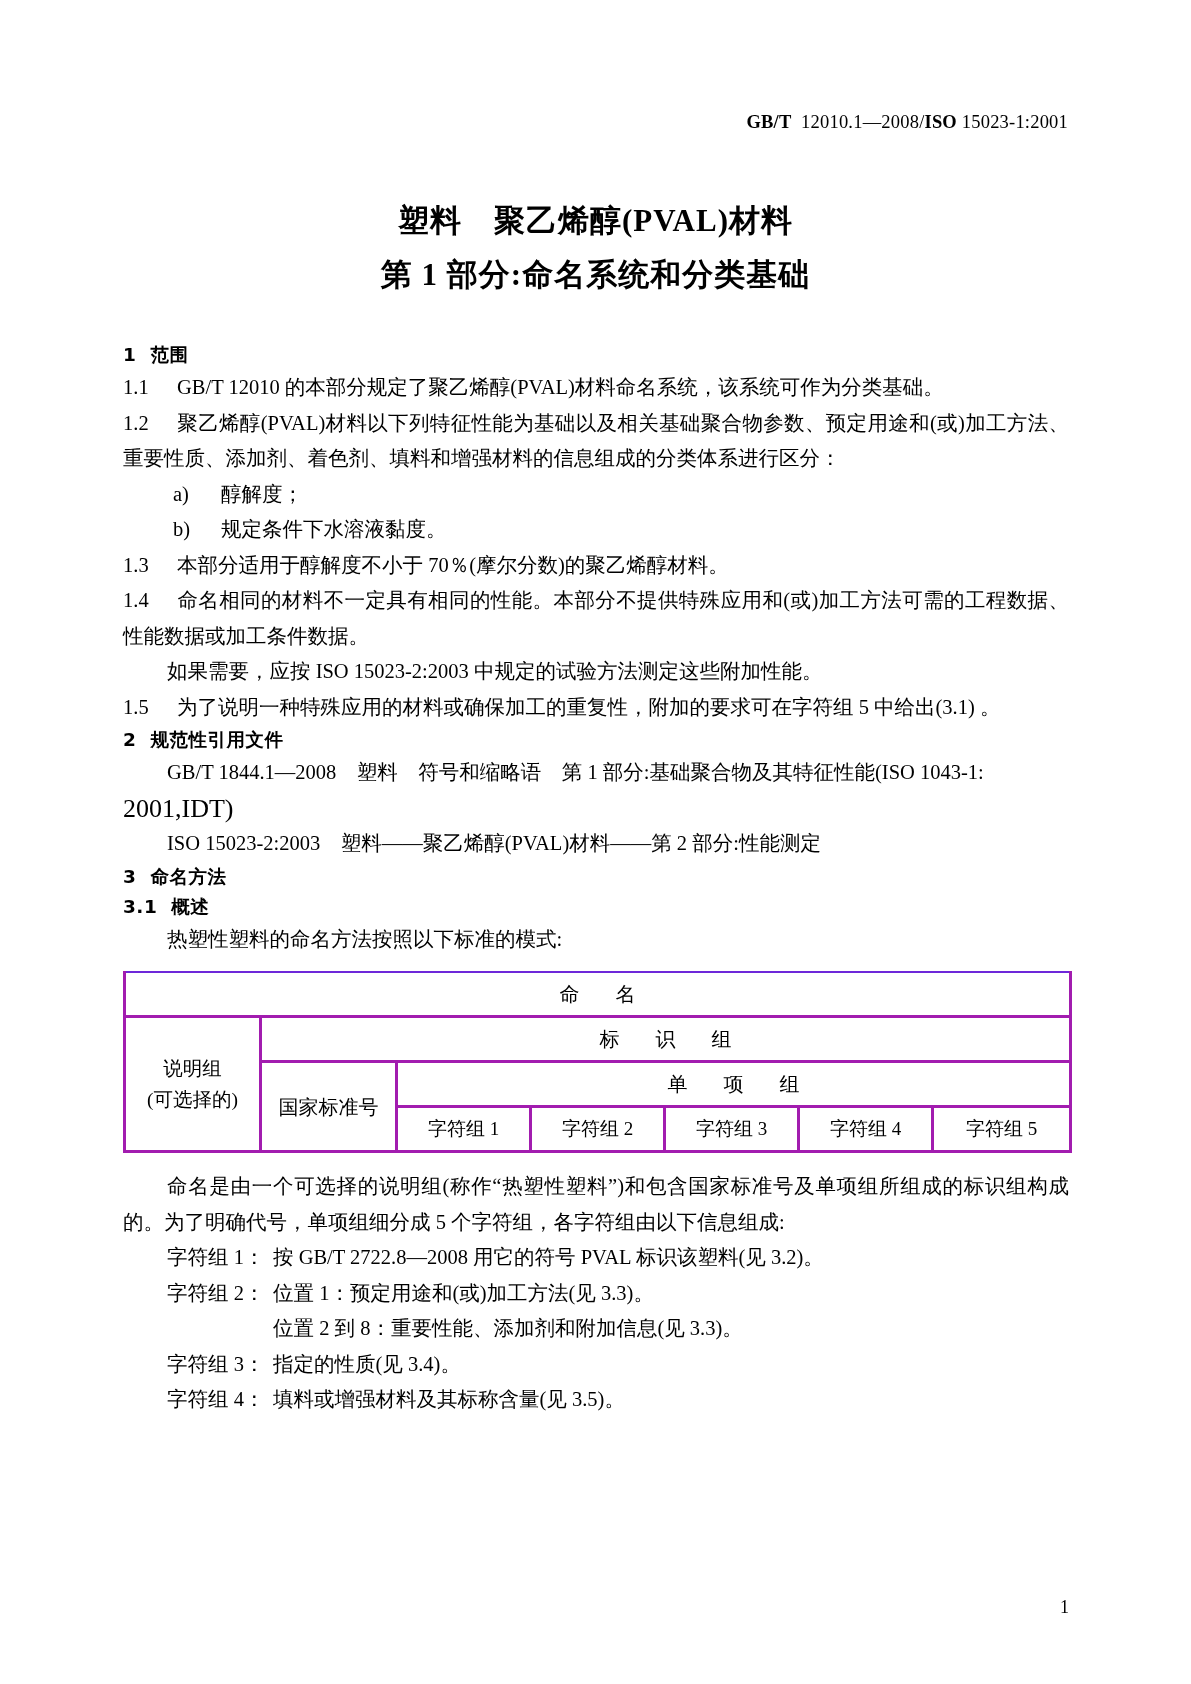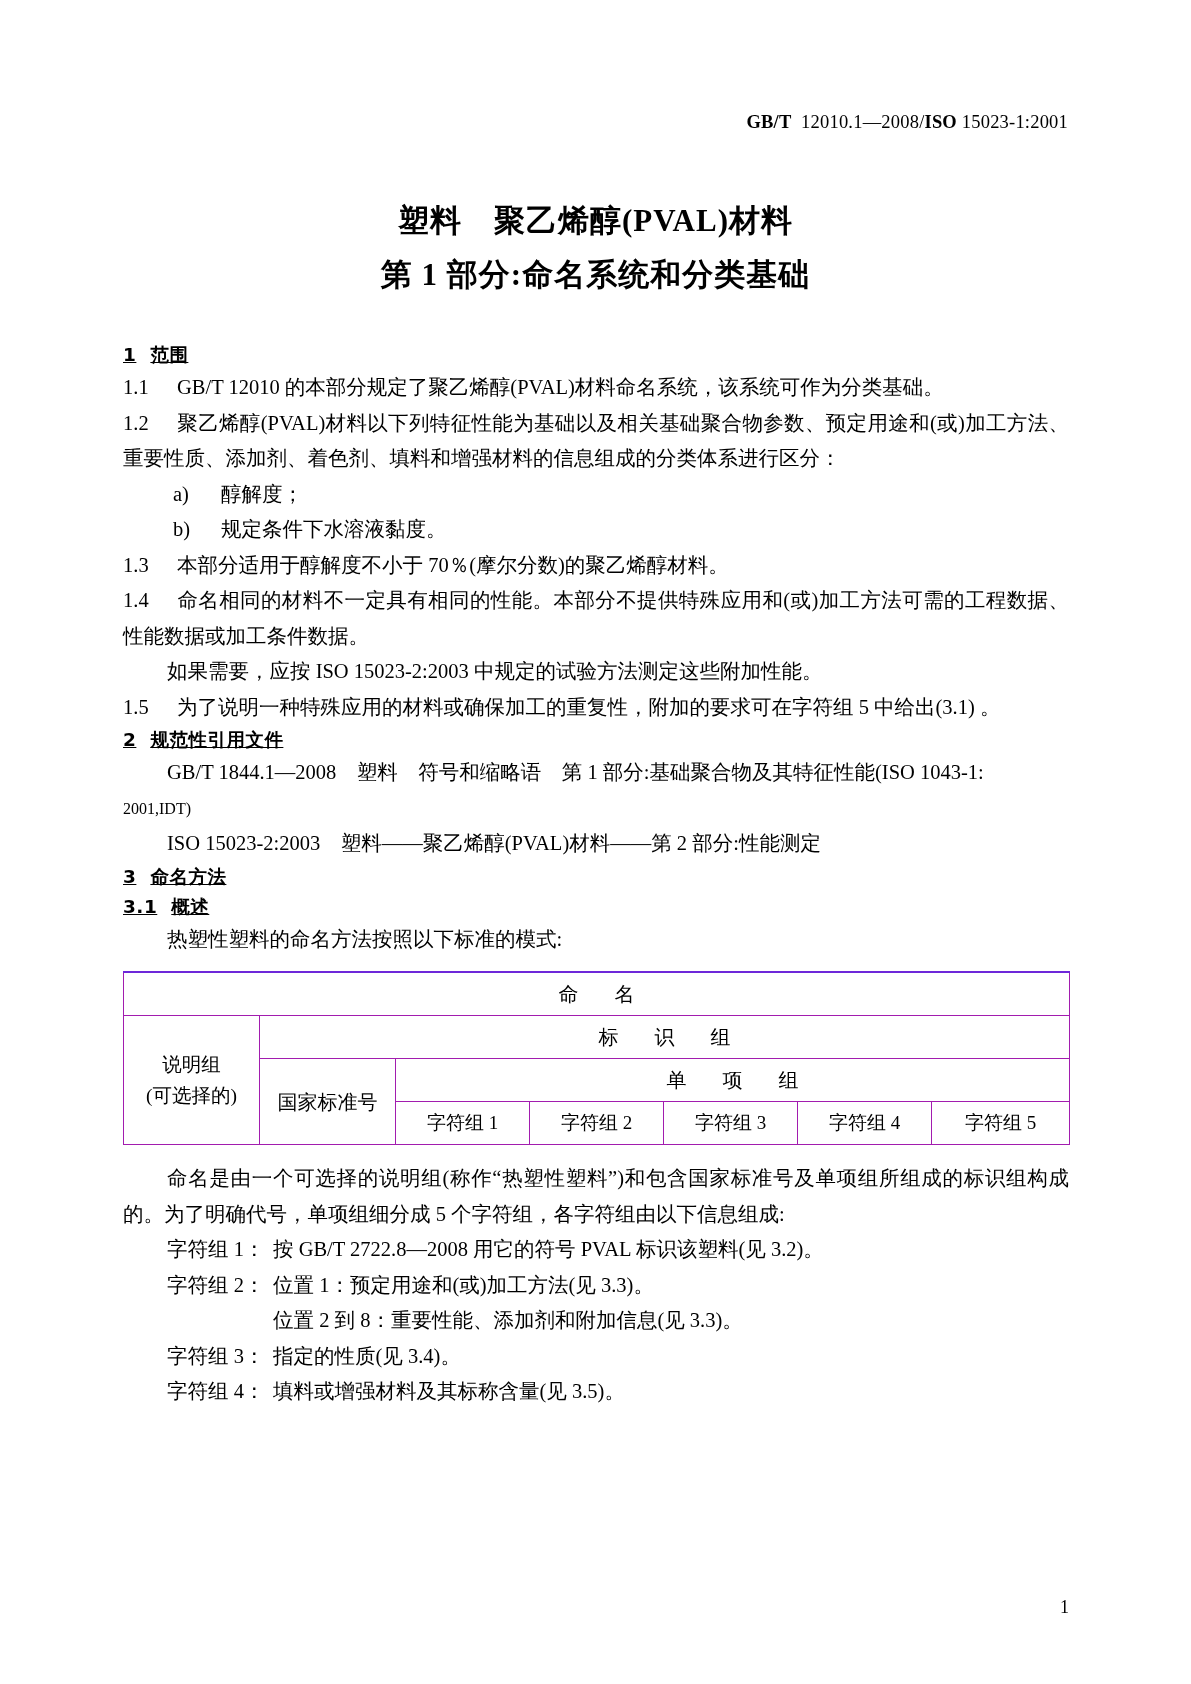--- a/index.html
+++ b/index.html
@@ -69,21 +69,21 @@
     font-size: 18.5px;
     font-weight: bold;
     margin: 0;
     padding: 0;
     line-height: 30px;
     letter-spacing: 0.5px;
   }
   h2.sec .num { margin-right: 14px; }
 
   .sec-gap-before { margin-top: 22px; }
-  .sec-gap-after  { margin-bottom: 12px; text-decoration: underline; }
+  .sec-gap-after  { margin-bottom: 12px; }
 
   p.para {
     font-size: 20.5px;
     line-height: 35.5px;
     margin: 0;
     padding: 0;
     text-align: justify;
     text-justify: inter-ideograph;
     letter-spacing: 0;
   }
@@ -111,21 +111,21 @@
   }
   .ref-item {
     font-size: 20.5px;
     line-height: 35.5px;
     margin: 0;
     text-indent: 44px;
     text-align: justify;
     text-justify: inter-ideograph;
   }
   .ref-cont {
-    font-size: 16px;
+    font-size: 26px;
     line-height: 35.5px;
     margin: 0;
     text-indent: 0;
   }
   .sub-item {
     font-size: 20.5px;
     line-height: 35.5px;
     margin: 0;
     padding-left: 44px;
   }
@@ -142,21 +142,21 @@
 
   
   table.schema {
     border-collapse: collapse;
     width: 946px;
     margin-top: 14px;
     margin-bottom: 16px;
     table-layout: fixed;
   }
   table.schema td {
-    border: 1px solid #a21caf;
+    border: 3px solid #a21caf;
     text-align: center;
     vertical-align: middle;
     font-size: 20px;
     height: 34px;
     padding: 4px 2px;
     line-height: 30px;
   }
   table.schema .outer-top { border-top: 2px solid #6d28d9; }
   table.schema .wide-sp { letter-spacing: 8px; text-indent: 8px; }
   table.schema .cell-two-line { line-height: 31px; font-size: 19.5px; }

